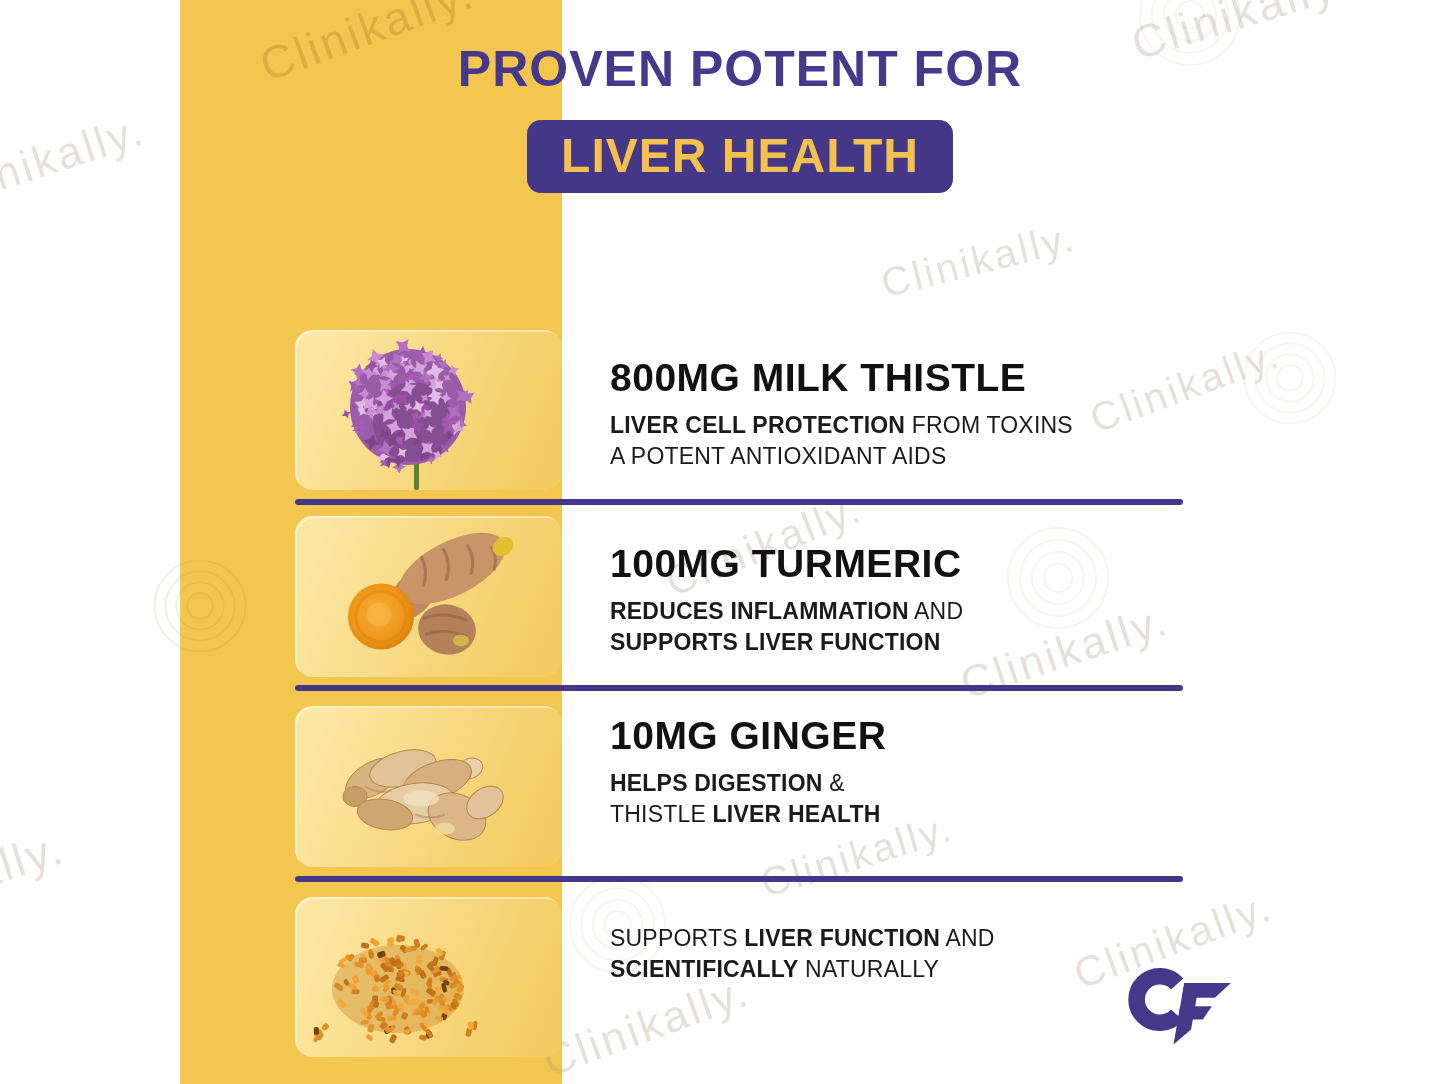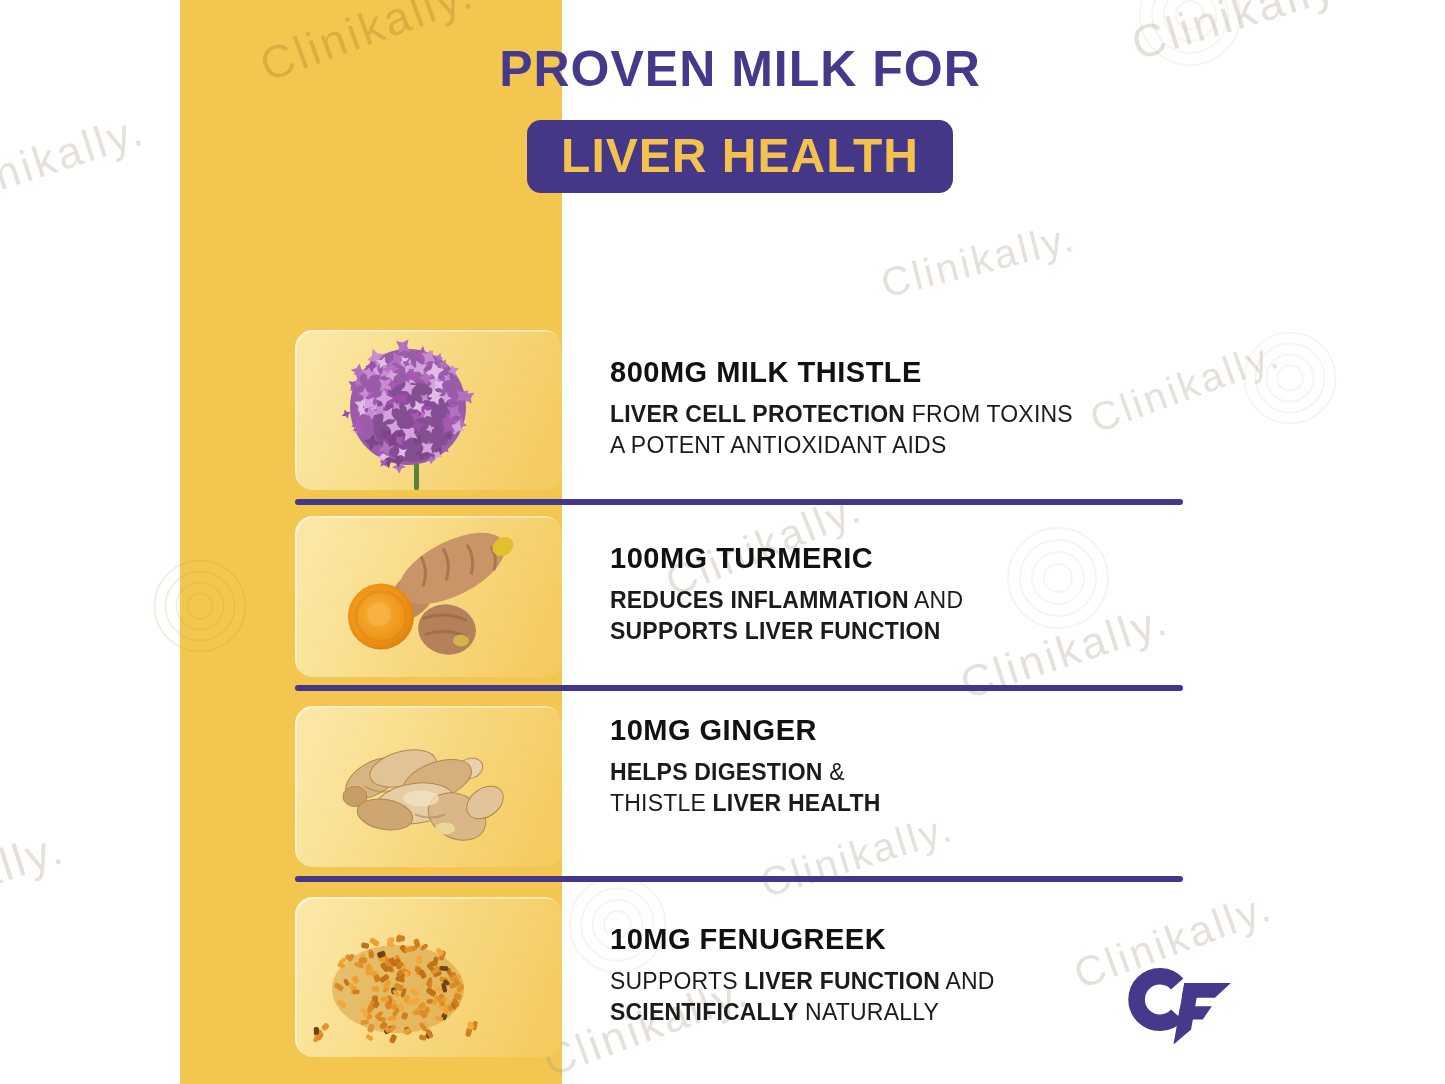--- a/index.html
+++ b/index.html
@@ -40,21 +40,21 @@
   #divider-1{top:499px;}
   #divider-2{top:685px;}
   #divider-3{top:876px;}
 
   
   .sec-text{position:absolute;left:610px;color:#171717;}
   #text-1{top:356px;}
   #text-2{top:542px;}
   #text-3{top:714px;}
   #text-4{top:923px;}
-  .sec-heading{margin:0 0 10px 0;font-size:29px;font-weight:800;letter-spacing:.5px;color:#111;}
+  .sec-heading{margin:0 0 10px 0;font-size:39px;font-weight:800;letter-spacing:.5px;color:#111;}
   .desc-line{margin:0;font-size:23px;line-height:31px;color:#1b1b1b;letter-spacing:.2px;}
   .desc-line .b{font-weight:700;}
   .desc-line .n{font-weight:400;}
 
   
   .cf-logo{position:absolute;left:1125px;top:960px;width:108px;height:94px;}
 </style>
 </head>
 <body>
 
@@ -100,21 +100,21 @@
       <circle cx="55" cy="55" r="50"></circle>
     </svg>
   <svg class="mandala" style="left:565px;top:872px;" width="105" height="105" viewBox="0 0 110 110">
       <circle cx="55" cy="55" r="14"></circle>
       <circle cx="55" cy="55" r="26"></circle>
       <circle cx="55" cy="55" r="38"></circle>
       <circle cx="55" cy="55" r="50"></circle>
     </svg>
 
   <div class="title-block">
-    <h1 class="title-line">PROVEN MILK FOR</h1>
+    <h1 class="title-line">PROVEN POTENT FOR</h1>
     <div><span class="badge">LIVER HEALTH</span></div>
   </div>
 
   <div class="card" id="card-1">
     <svg viewBox="0 0 267 160">
       <rect x="119" y="118" width="5" height="42" rx="2" fill="#5e8038"></rect>
       <circle cx="113" cy="77" r="58" fill="#9a5ca8"></circle>
       <circle cx="118" cy="92" r="40" fill="#74417f" opacity=".55"></circle>
       <g id="flower-florets">
           <path d="M0 -1 L0.32 -0.32 L1 0 L0.32 0.32 L0 1 L-0.32 0.32 L-1 0 L-0.32 -0.32 Z" fill="#b36fc0" transform="translate(63.4,41.1) rotate(190) scale(7.8)"></path>
@@ -446,21 +446,20 @@
     <p class="desc-line"><span class="b">SUPPORTS LIVER FUNCTION</span></p>
   </div>
 
   <div class="sec-text" id="text-3">
     <h3 class="sec-heading">10MG GINGER</h3>
     <p class="desc-line"><span class="b">HELPS DIGESTION</span><span class="n"> &amp;</span></p>
     <p class="desc-line"><span class="n">THISTLE </span><span class="b">LIVER HEALTH</span></p>
   </div>
 
   <div class="sec-text" id="text-4">
-    <h3 class="sec-heading">10MG FENUGREEK</h3>
     <p class="desc-line"><span class="n">SUPPORTS </span><span class="b">LIVER FUNCTION</span><span class="n"> AND</span></p>
     <p class="desc-line"><span class="b">SCIENTIFICALLY</span><span class="n"> NATURALLY</span></p>
   </div>
 
   <svg class="cf-logo" viewBox="0 0 130 110">
     <path d="M62.8 27.3 A28 28 0 1 0 62.8 64.7" fill="none" stroke="#46388b" stroke-width="20"></path>
     <g fill="#46388b" transform="skewX(-10) translate(10,0)">
       <polygon points="66,26 122,26 106,44 66,44"></polygon>
       <polygon points="66,54 104,54 96,70 66,70"></polygon>
       <polygon points="66,26 84,26 84,82 66,100"></polygon>

